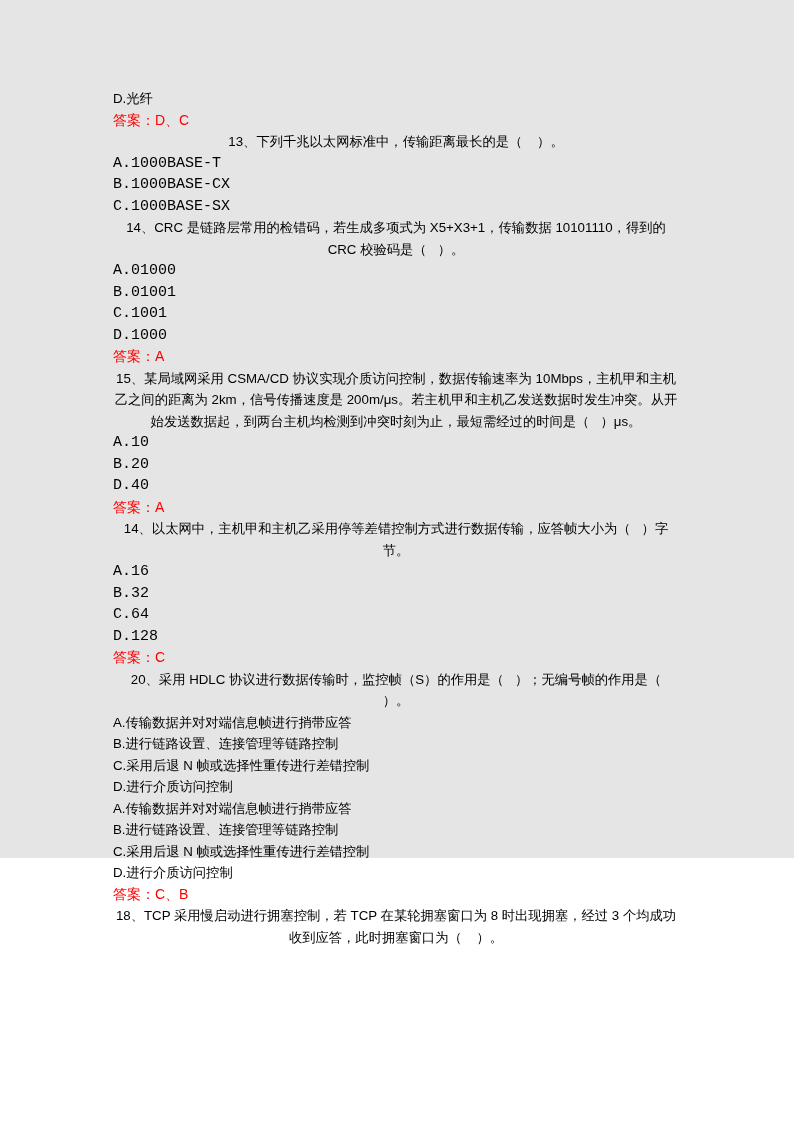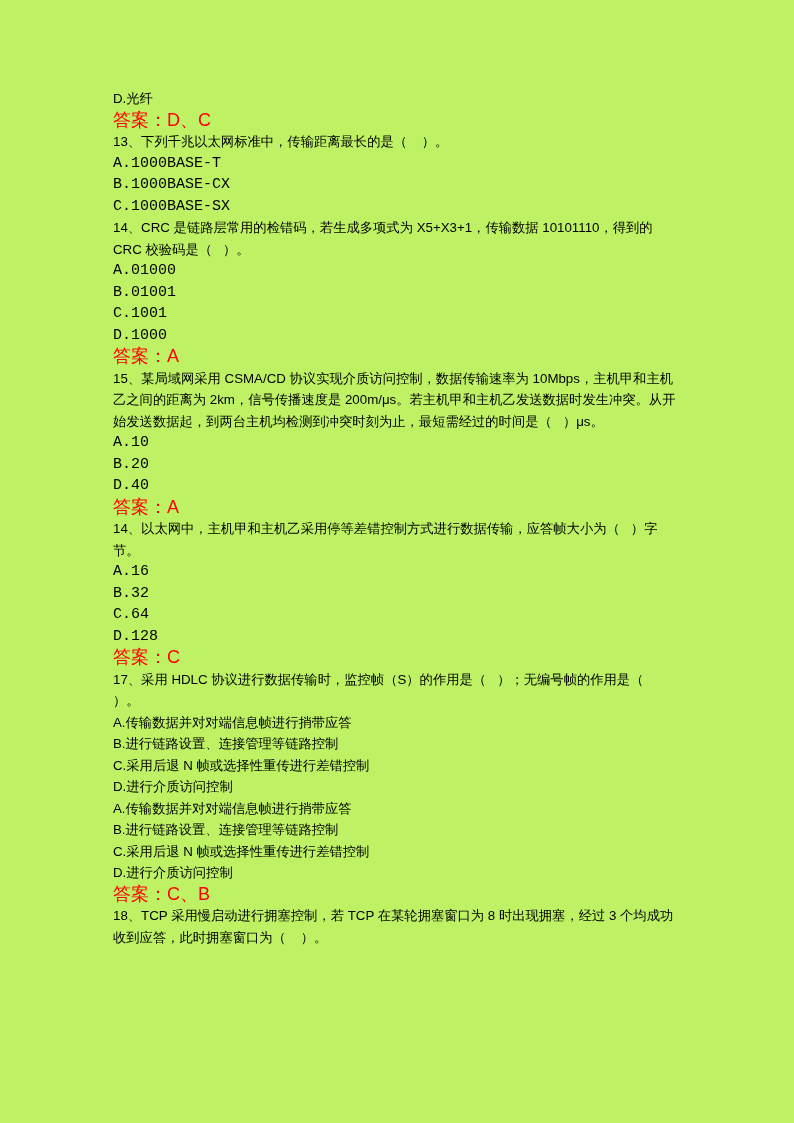--- a/index.html
+++ b/index.html
@@ -9,49 +9,50 @@
   }
   body {
     width: 794px;
     height: 1123px;
     font-family: "Liberation Sans", sans-serif;
     color: #000000;
   }
   .page {
     position: relative;
     width: 794px;
-    height: 1123px;
-    background: #bef264;
+    height: 858px;
+    background: #e5e5e5;
     box-sizing: border-box;
     padding: 88px 115px 0 113px;
   }
   .doc-body {
     font-size: 13.3px;
     line-height: 21.5px;
   }
   .line {
     white-space: pre-wrap;
     word-break: break-word;
     font-family: "Liberation Sans", sans-serif;
   }
   .q {
     font-size: 13.3px;
     line-height: 21.5px;
     color: #000000;
     margin: 0;
+    text-align: center;
   }
   .opt {
     font-size: 13.3px;
     line-height: 21.5px;
     color: #000000;
     margin: 0;
     font-family: "Liberation Sans", sans-serif;
   }
   .ans {
-    font-size: 18px;
+    font-size: 14px;
     line-height: 21.5px;
     color: #ff0000;
     margin: 0;
   }
   .mono {
     font-family: "Liberation Mono", monospace;
     font-size: 15px;
   }
 </style>
 </head>
@@ -81,21 +82,21 @@
     <div class="opt mono line">D.40</div>
     <div class="ans line">答案：A</div>
 
     <div class="q line">14、以太网中，主机甲和主机乙采用停等差错控制方式进行数据传输，应答帧大小为（   ）字节。</div>
     <div class="opt mono line">A.16</div>
     <div class="opt mono line">B.32</div>
     <div class="opt mono line">C.64</div>
     <div class="opt mono line">D.128</div>
     <div class="ans line">答案：C</div>
 
-    <div class="q line">17、采用 HDLC 协议进行数据传输时，监控帧（S）的作用是（   ）；无编号帧的作用是（   ）。</div>
+    <div class="q line">20、采用 HDLC 协议进行数据传输时，监控帧（S）的作用是（   ）；无编号帧的作用是（   ）。</div>
     <div class="opt line">A.传输数据并对对端信息帧进行捎带应答</div>
     <div class="opt line">B.进行链路设置、连接管理等链路控制</div>
     <div class="opt line">C.采用后退 N 帧或选择性重传进行差错控制</div>
     <div class="opt line">D.进行介质访问控制</div>
     <div class="opt line">A.传输数据并对对端信息帧进行捎带应答</div>
     <div class="opt line">B.进行链路设置、连接管理等链路控制</div>
     <div class="opt line">C.采用后退 N 帧或选择性重传进行差错控制</div>
     <div class="opt line">D.进行介质访问控制</div>
     <div class="ans line">答案：C、B</div>
 

